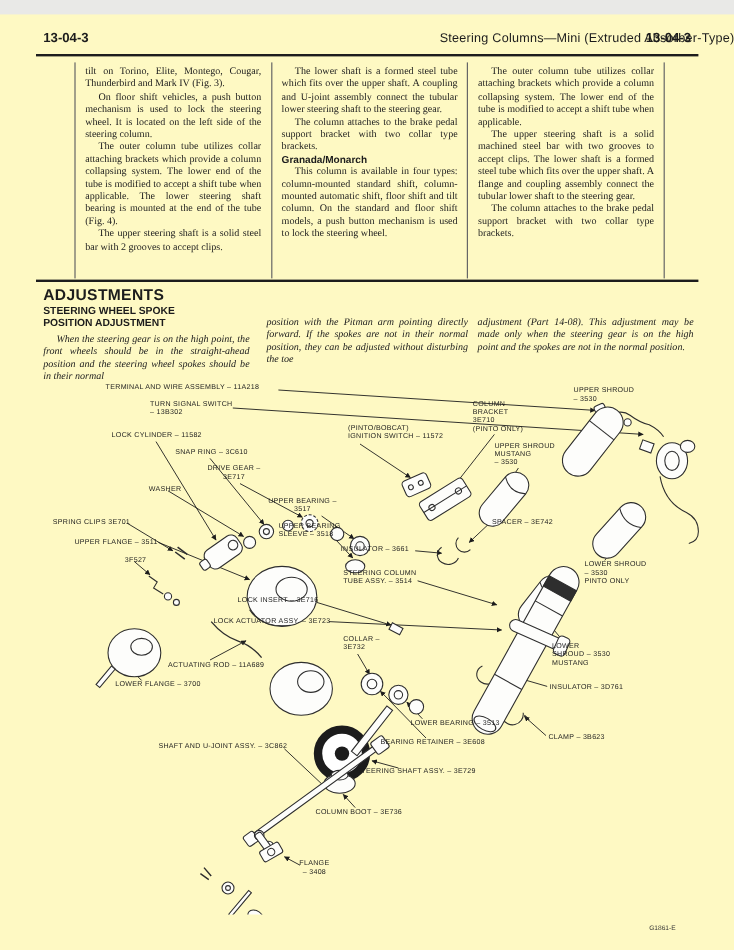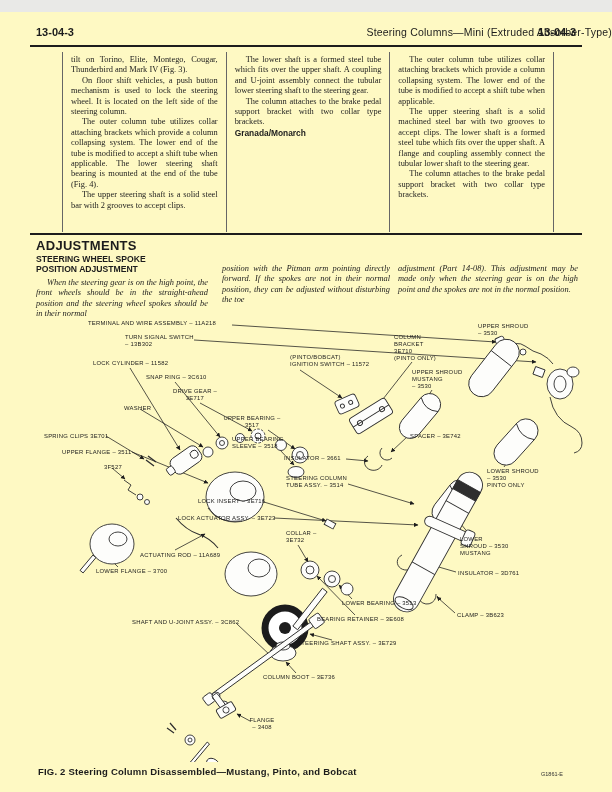--- a/index.html
+++ b/index.html
@@ -49,20 +49,21 @@
     <div class="col">
       <p>tilt on Torino, Elite, Montego, Cougar, Thunderbird and Mark IV (Fig. 3).</p>
       <p class="ind">On floor shift vehicles, a push button mechanism is used to lock the steering wheel. It is located on the left side of the steering column.</p>
       <p class="ind">The outer column tube utilizes collar attaching brackets which provide a column collapsing system. The lower end of the tube is modified to accept a shift tube when applicable. The lower steering shaft bearing is mounted at the end of the tube (Fig. 4).</p>
       <p class="ind">The upper steering shaft is a solid steel bar with 2 grooves to accept clips.</p>
     </div>
     <div class="col">
       <p class="ind">The lower shaft is a formed steel tube which fits over the upper shaft. A coupling and U-joint assembly connect the tubular lower steering shaft to the steering gear.</p>
       <p class="ind">The column attaches to the brake pedal support bracket with two collar type brackets.</p>
       <p class="subhead">Granada/Monarch</p>
+      <p class="ind">This column is available in four types: column-mounted standard shift, column-mounted automatic shift, floor shift and tilt column. On the standard and floor shift models, a push button mechanism is used to lock the steering wheel.</p>
     </div>
     <div class="col">
       <p class="ind">The outer column tube utilizes collar attaching brackets which provide a column collapsing system. The lower end of the tube is modified to accept a shift tube when applicable.</p>
       <p class="ind">The upper steering shaft is a solid machined steel bar with two grooves to accept clips. The lower shaft is a formed steel tube which fits over the upper shaft. A flange and coupling assembly connect the tubular lower shaft to the steering gear.</p>
       <p class="ind">The column attaches to the brake pedal support bracket with two collar type brackets.</p>
     </div>
   </div>
 
   <div class="sec-rule"></div>
   <div class="adj-h1">ADJUSTMENTS</div>
@@ -301,16 +302,15 @@
   <div class="lbl" style="left:458px;top:558px">INSULATOR – 3D761</div>
   <div class="lbl" style="left:342px;top:588px">LOWER BEARING – 3513</div>
   <div class="lbl" style="left:457px;top:600px">CLAMP – 3B623</div>
   <div class="lbl" style="left:317px;top:604px">BEARING RETAINER – 3E608</div>
   <div class="lbl" style="left:132px;top:607px">SHAFT AND U-JOINT ASSY. – 3C862</div>
   <div class="lbl" style="left:297px;top:628px">STEERING SHAFT ASSY. – 3E729</div>
   <div class="lbl" style="left:263px;top:662px">COLUMN BOOT – 3E736</div>
   <div class="lbl c" style="left:242px;top:705px;width:40px">FLANGE
 – 3408</div>
 
-  <div class="caption">FIG. 2 Steering Column Disassembled—Mustang, Pinto, and Bobcat</div>
   <div class="figcode">G1861-E</div>
 
 </div>
 
 </body></html>

